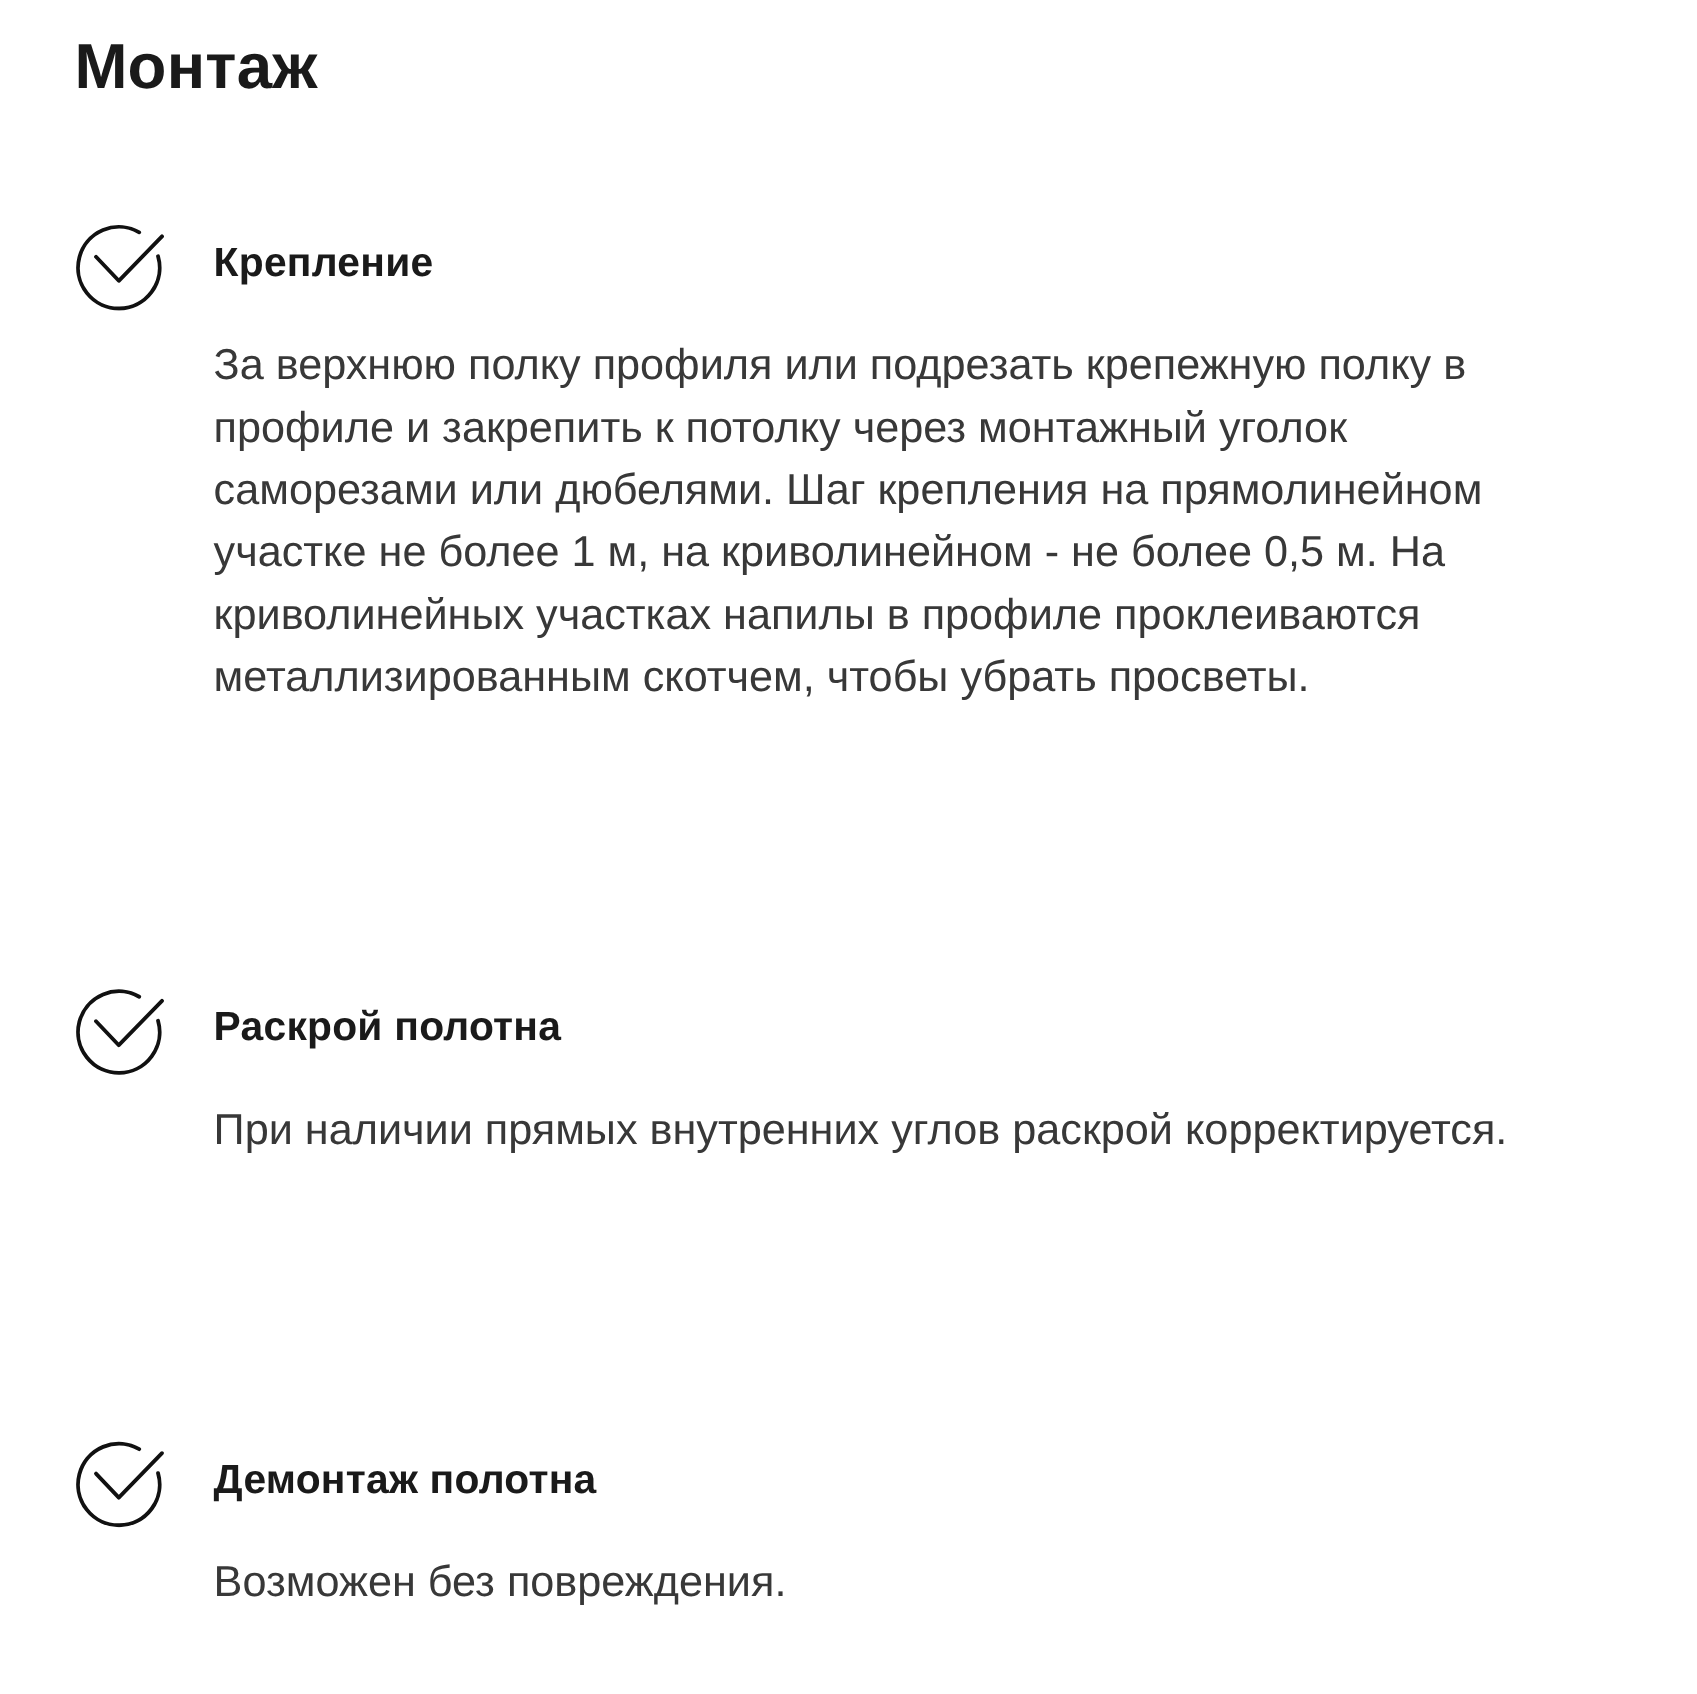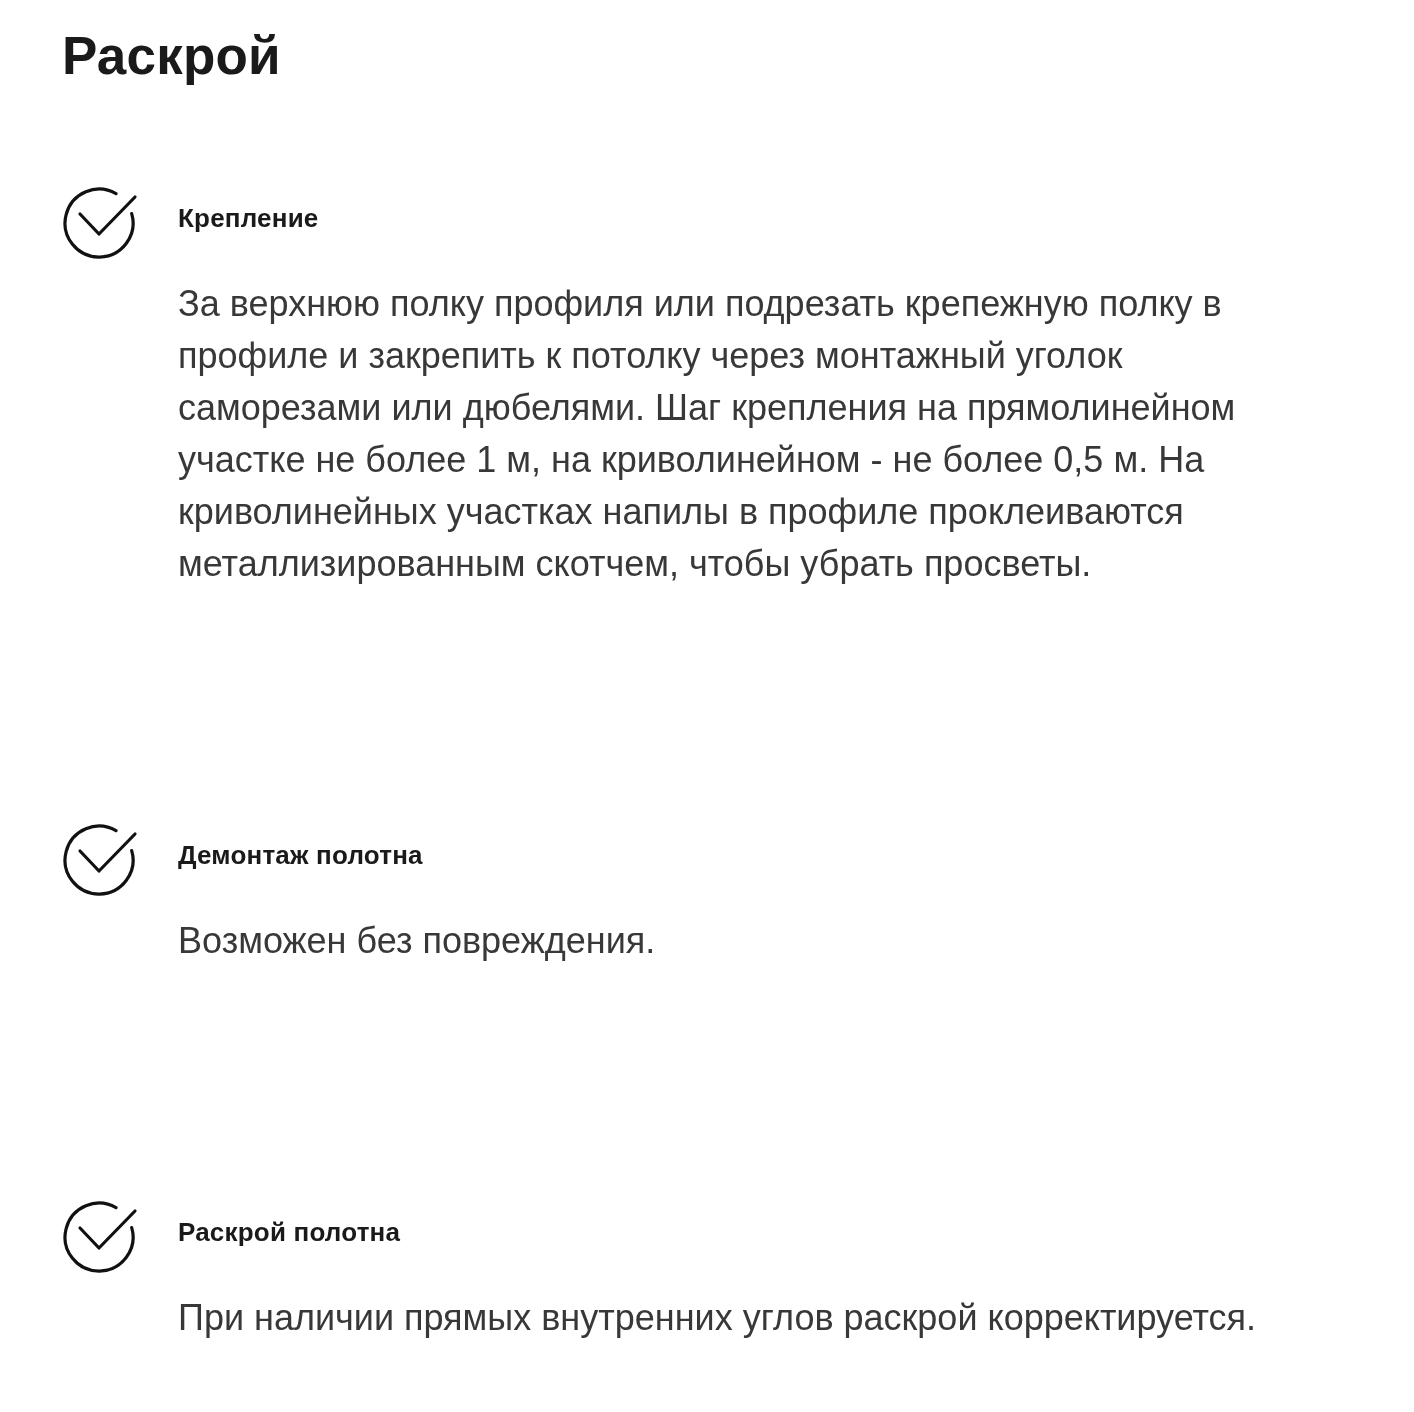--- a/index.html
+++ b/index.html
@@ -39,41 +39,41 @@
     width: 116px;
     flex: 0 0 116px;
   }
   .icon-cell svg {
     width: 80px;
     height: 80px;
     display: block;
   }
   .section-heading {
     margin: 0;
-    font-size: 26px;
+    font-size: 34px;
     line-height: 1.2;
     font-weight: 700;
     color: #1a1a1a;
     letter-spacing: 0.2px;
   }
   .section-body {
     margin: 19px 0 0 116px;
     max-width: 1146px;
     font-size: 36px;
     line-height: 52px;
     font-weight: 400;
     color: #383838;
   }
 </style>
 </head>
 <body>
 
 <div class="page">
 
-  <h1 class="page-title">Раскрой</h1>
+  <h1 class="page-title">Монтаж</h1>
 
   <section class="section first">
     <div class="section-header">
       <div class="icon-cell">
         <svg viewBox="0 0 80 80" aria-hidden="true">
           <path d="M 69.7 34.6 A 34 34 0 1 1 54 14.6" fill="none" stroke="#111111" stroke-width="3.2" stroke-linecap="round"></path>
           <path d="M 18 35 L 37 55 L 73 18" fill="none" stroke="#111111" stroke-width="3.2" stroke-linecap="round" stroke-linejoin="round"></path>
         </svg>
       </div>
       <h2 class="section-heading">Крепление</h2>
@@ -82,31 +82,31 @@
   </section>
 
   <section class="section">
     <div class="section-header">
       <div class="icon-cell">
         <svg viewBox="0 0 80 80" aria-hidden="true">
           <path d="M 69.7 34.6 A 34 34 0 1 1 54 14.6" fill="none" stroke="#111111" stroke-width="3.2" stroke-linecap="round"></path>
           <path d="M 18 35 L 37 55 L 73 18" fill="none" stroke="#111111" stroke-width="3.2" stroke-linecap="round" stroke-linejoin="round"></path>
         </svg>
       </div>
-      <h2 class="section-heading">Демонтаж полотна</h2>
+      <h2 class="section-heading">Раскрой полотна</h2>
     </div>
-    <p class="section-body">Возможен без повреждения.</p>
+    <p class="section-body">При наличии прямых внутренних углов раскрой корректируется.</p>
   </section>
 
   <section class="section">
     <div class="section-header">
       <div class="icon-cell">
         <svg viewBox="0 0 80 80" aria-hidden="true">
           <path d="M 69.7 34.6 A 34 34 0 1 1 54 14.6" fill="none" stroke="#111111" stroke-width="3.2" stroke-linecap="round"></path>
           <path d="M 18 35 L 37 55 L 73 18" fill="none" stroke="#111111" stroke-width="3.2" stroke-linecap="round" stroke-linejoin="round"></path>
         </svg>
       </div>
-      <h2 class="section-heading">Раскрой полотна</h2>
+      <h2 class="section-heading">Демонтаж полотна</h2>
     </div>
-    <p class="section-body">При наличии прямых внутренних углов раскрой корректируется.</p>
+    <p class="section-body">Возможен без повреждения.</p>
   </section>
 
 </div>
 
 </body></html>

